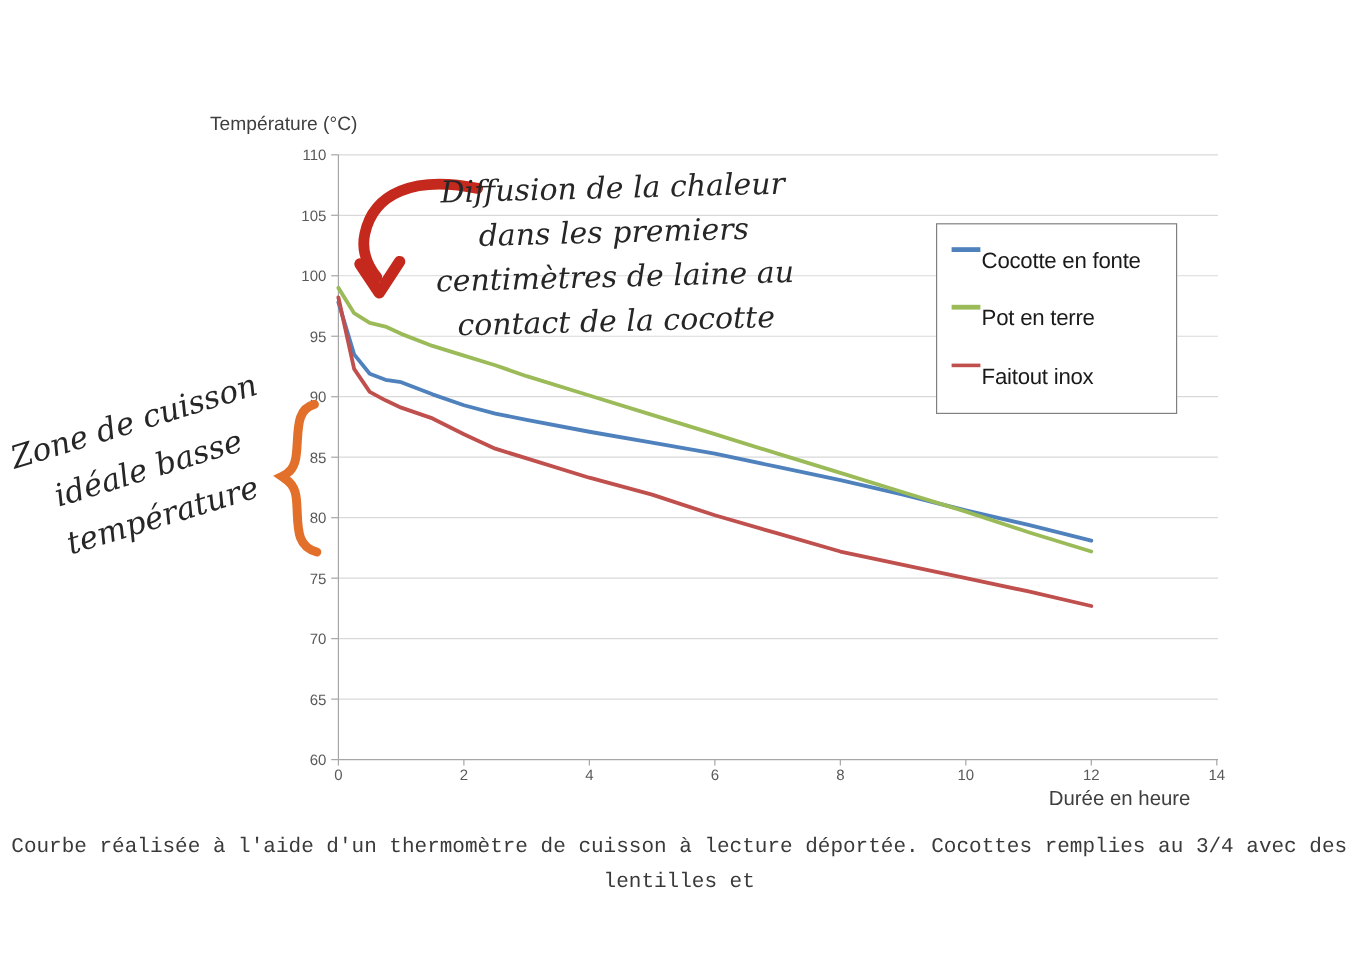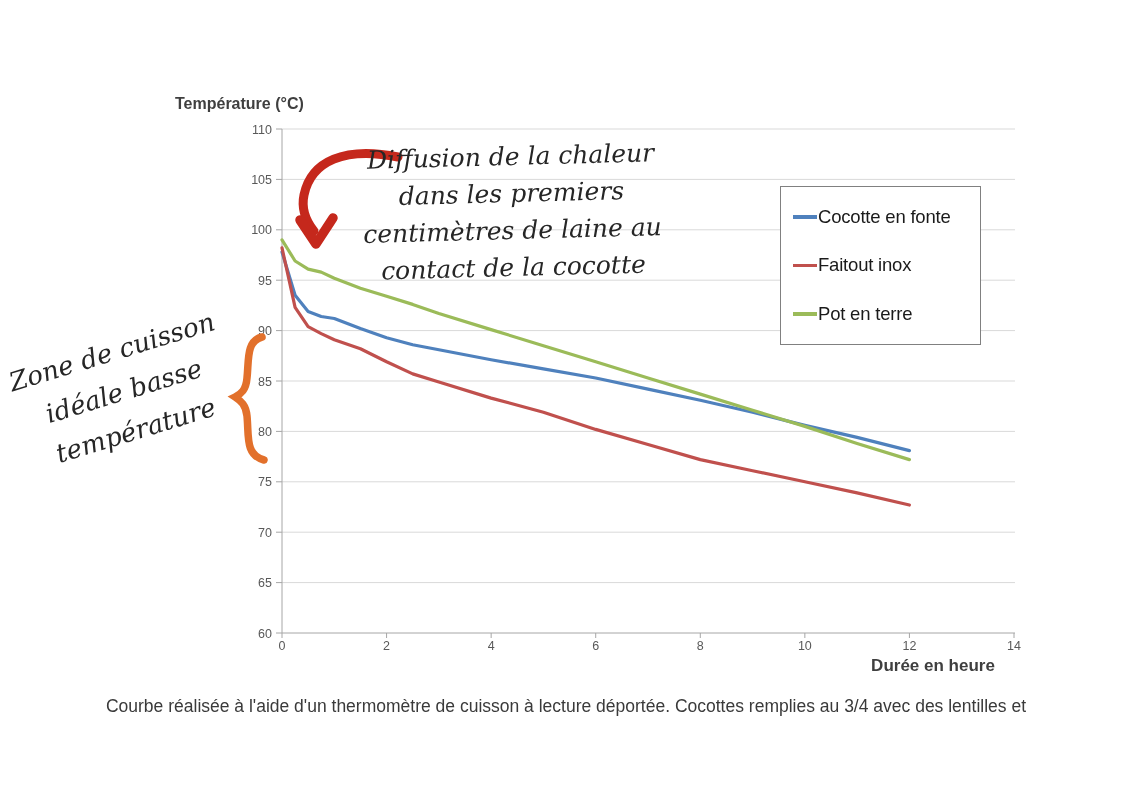--- a/index.html
+++ b/index.html
@@ -2,45 +2,45 @@
 <html><head>
 <meta charset="utf-8">
 <style>
   html,body{margin:0;padding:0;background:#ffffff;}
   .canvas{
     position:relative;width:1132px;height:800px;background:#ffffff;
     font-family:"Liberation Sans", sans-serif;overflow:hidden;
   }
   .abs{position:absolute;}
   #chart-svg{position:absolute;left:0;top:0;}
-  .axis-title{color:#3f3f3f;font-size:16px;font-weight:bold;}
+  .axis-title{color:#3f3f3f;font-size:16px;}
   .x-axis-title{width:160px;text-align:center;font-size:17px;}
   .handwriting{
     font-family:"DejaVu Serif", serif;font-style:italic;color:#262626;
   }
   .diffusion-note{
     left:352px;top:138px;width:320px;text-align:center;
     font-size:25px;line-height:37px;transform:rotate(-1.5deg);
   }
   .zone-note{
     left:8px;top:330px;width:232px;text-align:center;
     font-size:26px;line-height:41px;transform:rotate(-17deg);
   }
   .legend{
     left:780px;top:186px;width:201px;height:159px;
     background:#ffffff;border:1px solid #808080;
     display:flex;flex-direction:column;justify-content:space-around;
     padding:6px 0 6px 12px;box-sizing:border-box;
   }
-  .legend-item{display:flex;align-items:center;}
+  .legend-item{display:flex;}
   .legend-swatch{width:24px;height:3.5px;margin-right:1px;flex:0 0 auto;}
   .legend-label{font-size:18.5px;color:#1a1a1a;letter-spacing:-0.2px;}
   .caption{
     left:0;top:692px;width:1132px;text-align:center;
-    font-size:17.5px;line-height:29px;color:#3a3a3a;
+    font-size:17.5px;line-height:29px;color:#3a3a3a;font-family:Liberation Mono, monospace;
   }
 </style>
 </head>
 <body>
 
 <div class="canvas">
 
   <svg id="chart-svg" width="1132" height="800" viewBox="0 0 1132 800">
       <line x1="276" y1="633" x2="282" y2="633" stroke="#a6a6a6" stroke-width="1"></line>
       <text x="272" y="637.5" text-anchor="end" fill="#595959" font-size="12.5px" font-family="&quot;Liberation Sans&quot;, sans-serif">60</text>
@@ -116,26 +116,26 @@
     <div>idéale basse</div>
     <div>température</div>
   </div>
 
   <div class="abs legend" id="legend">
       <div class="legend-item">
         <span class="legend-swatch" style="background: rgb(79, 129, 189);"></span>
         <span class="legend-label">Cocotte en fonte</span>
       </div>
       <div class="legend-item">
+        <span class="legend-swatch" style="background: rgb(155, 187, 89);"></span>
+        <span class="legend-label">Pot en terre</span>
+      </div>
+      <div class="legend-item">
         <span class="legend-swatch" style="background: rgb(192, 80, 77);"></span>
         <span class="legend-label">Faitout inox</span>
-      </div>
-      <div class="legend-item">
-        <span class="legend-swatch" style="background: rgb(155, 187, 89);"></span>
-        <span class="legend-label">Pot en terre</span>
       </div>
     </div>
 
   <div class="abs caption">
     <div>Courbe réalisée à l'aide d'un thermomètre de cuisson à lecture déportée. Cocottes remplies au 3/4 avec des lentilles et</div>
   </div>
 
 </div>
 
 </body></html>

